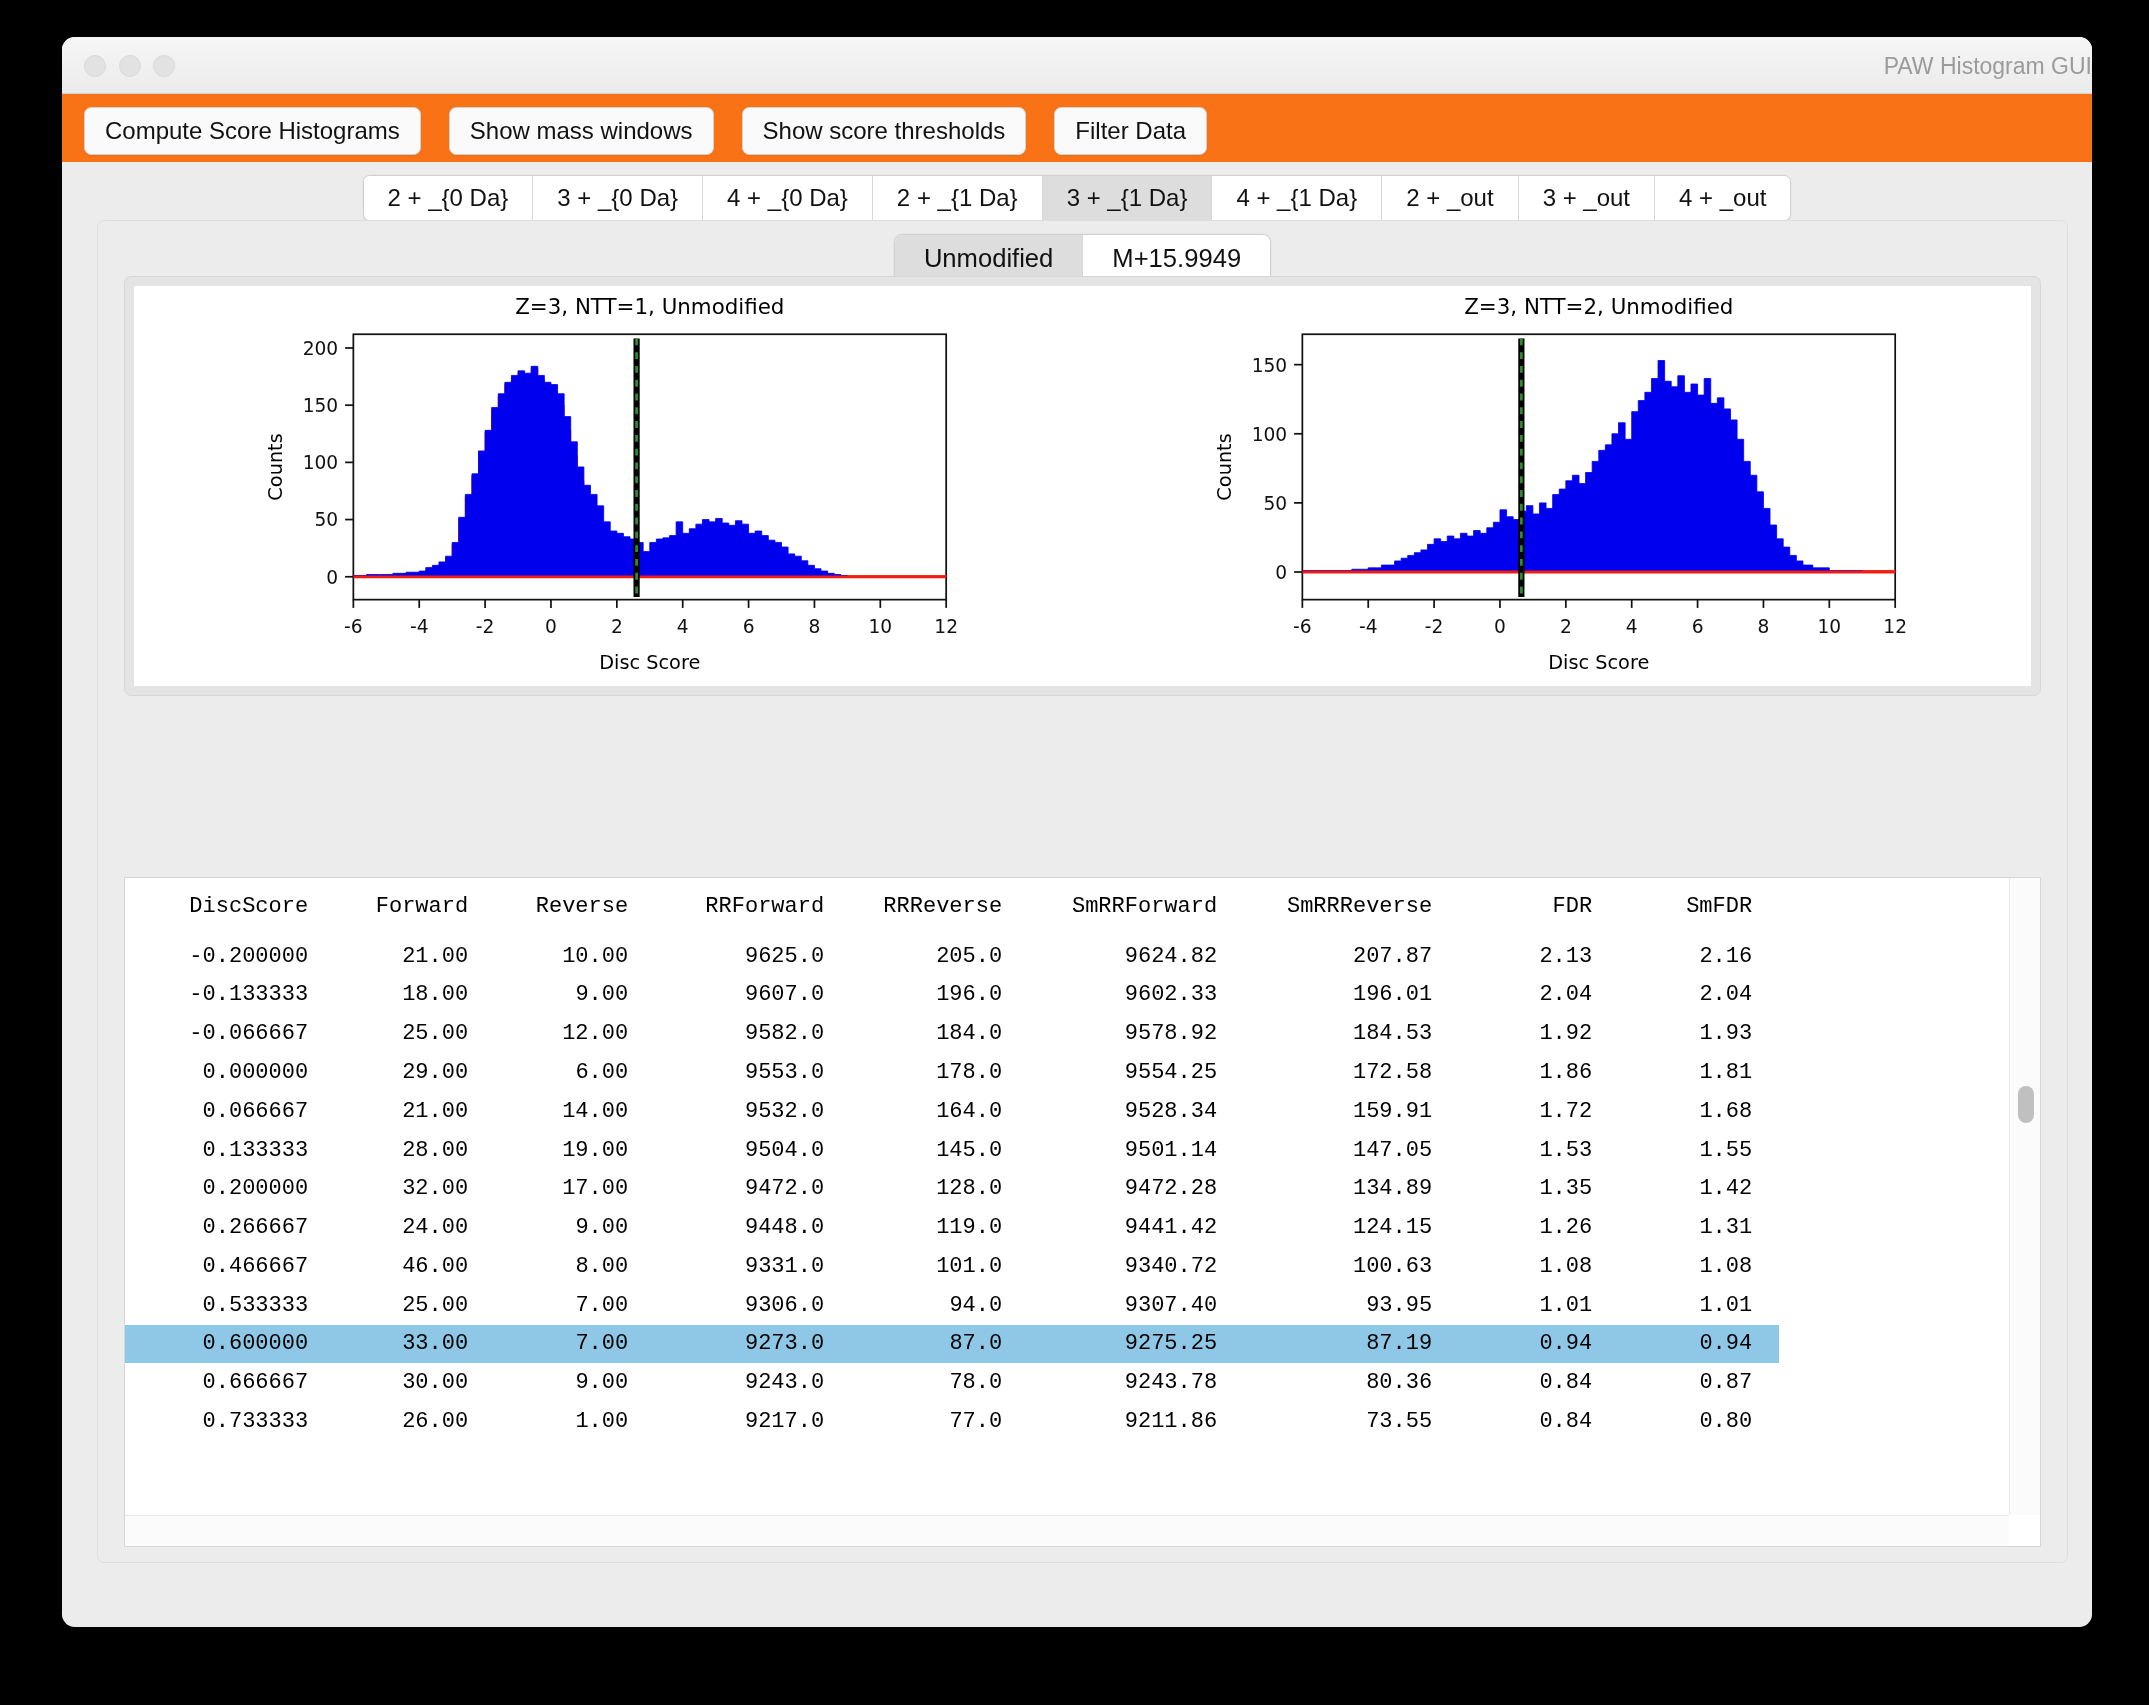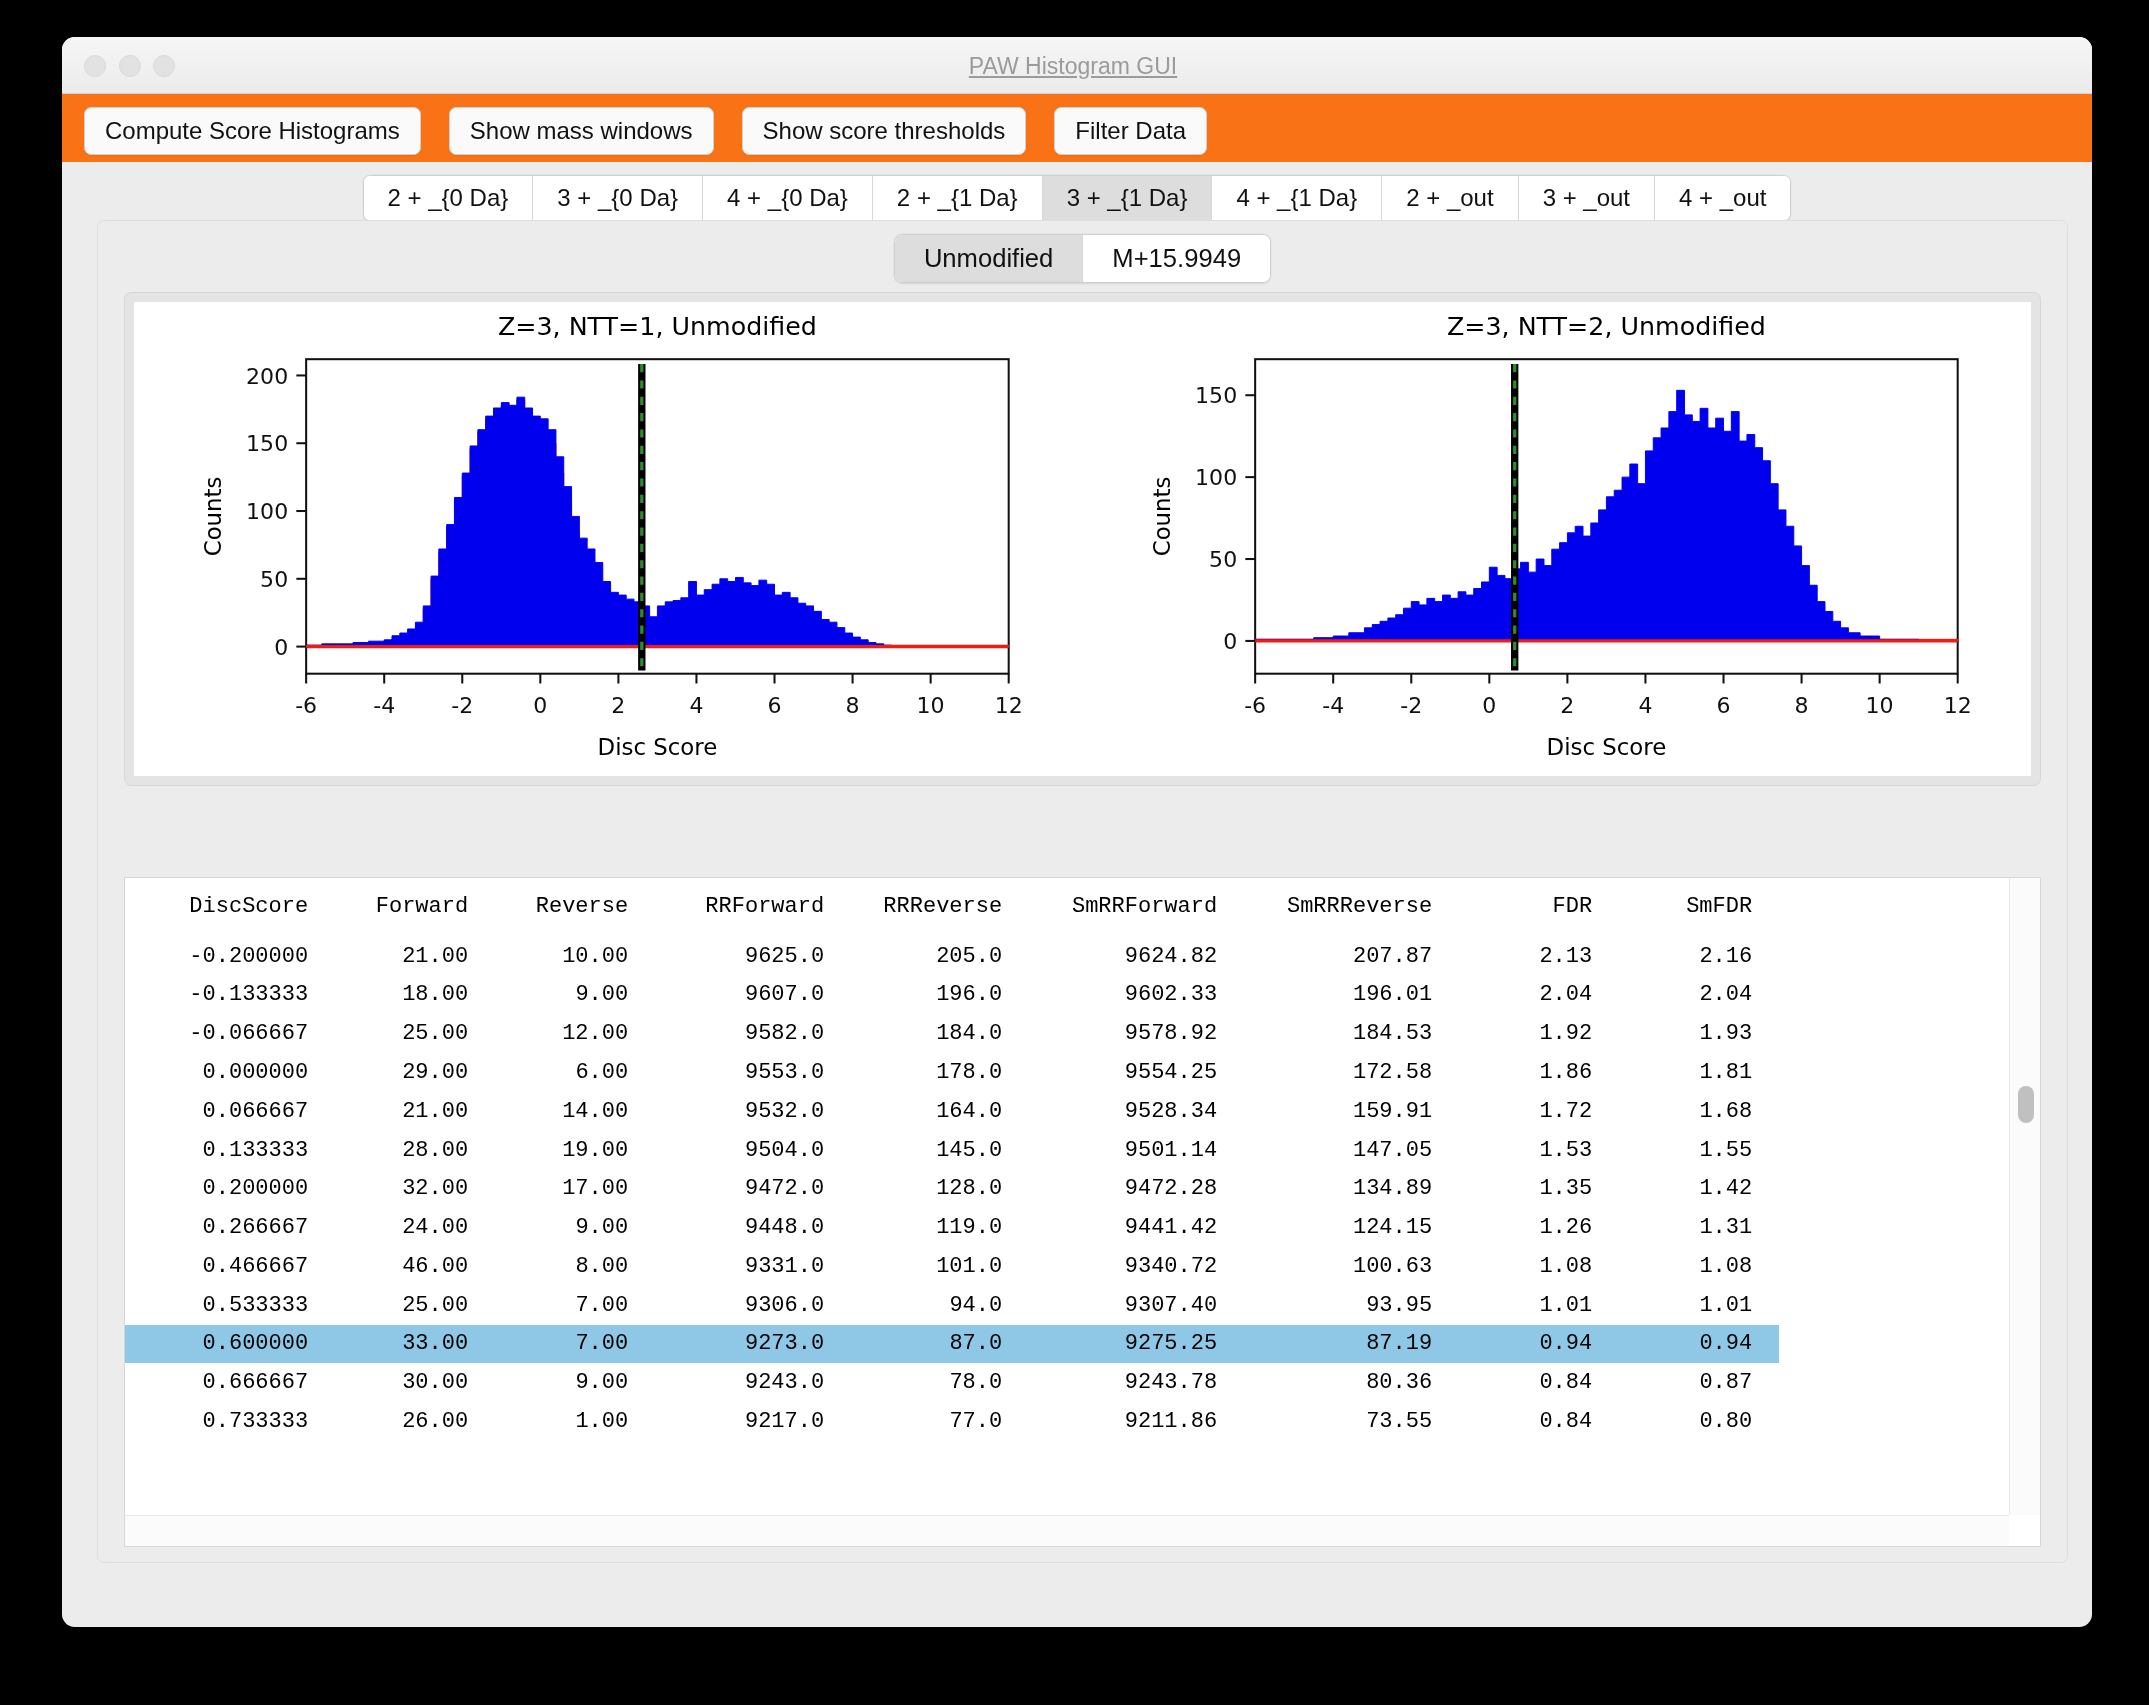--- a/index.html
+++ b/index.html
@@ -31,26 +31,25 @@
   .traffic {
     position: absolute; top: 18.3px;
     width: 22px; height: 22px; border-radius: 50%;
     background: #e2e2e2;
     border: 0.9px solid #d9d9d9;
   }
   #tl-close { left: 22px; }
   #tl-min   { left: 57px; }
   #tl-max   { left: 91px; }
   #win-title {
-    position: absolute; left: 0; right: 8px; top: 15.5px;
-    text-align: center;
+    position: absolute; left: 0; right: 0; top: 15.5px;
+    text-align: right;
     font-size: 23px;
     color: #9b9b9b;
     font-family: "Liberation Sans", sans-serif;
-    text-decoration: underline;
   }
 
   
   #toolbar {
     padding: 12.8px 0 7.3px 0;
     display: flex; gap: 28px;
     padding-left: 22px;
     background: #f97316;
   }
   .tbtn {
@@ -128,22 +127,22 @@
     cursor: default;
     font-family: "Liberation Sans", sans-serif;
   }
   .subtab:last-child { border-right: none; }
   .subtab.sel { background: #dddddd; }
 
   
   #plot-frame {
     position: absolute;
     left: 25.6px; right: 25.6px;
-    top: 71px;
-    height: 494px;
+    top: 55px;
+    height: 420px;
     background: #e4e4e4;
     border: 0.9px solid #d6d6d6;
     border-radius: 7.3px;
     padding: 9.1px;
   }
   #plot-canvas {
     width: 100%; height: 100%;
     background: #ffffff;
     display: flex;
   }

